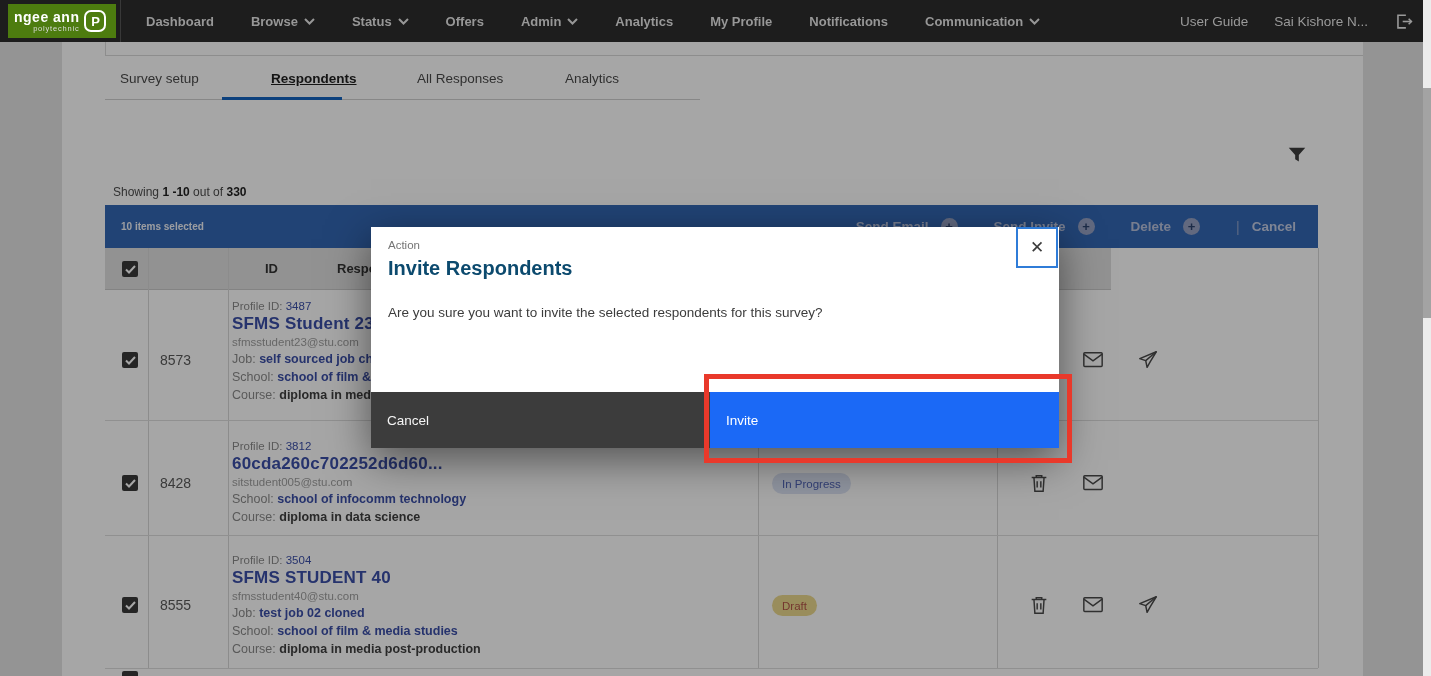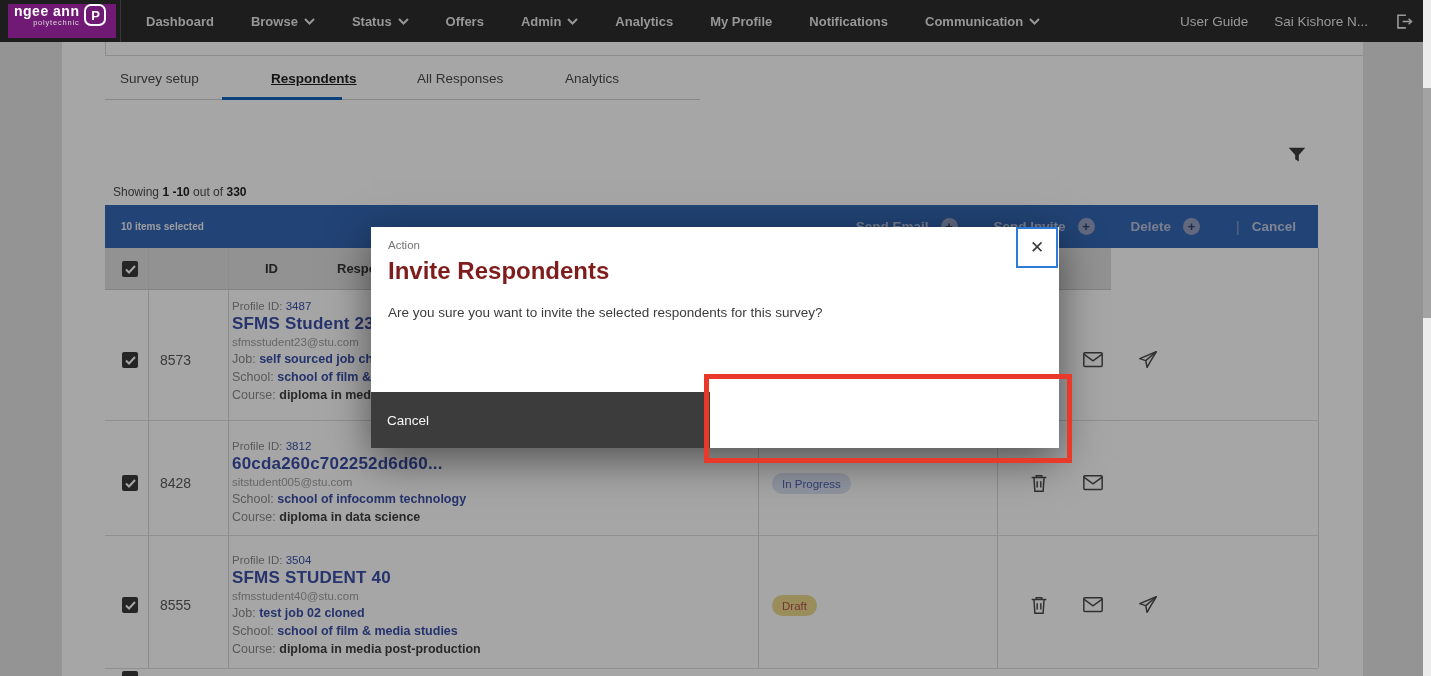--- a/index.html
+++ b/index.html
@@ -1,21 +1,21 @@
 <!DOCTYPE html>
 <html><head>
 <meta charset="utf-8">
 <style>
   * { margin:0; padding:0; box-sizing:border-box; }
   html,body { width:1431px; height:676px; overflow:hidden; }
   body { font-family:"Liberation Sans", sans-serif; position:relative; background:#e3e3e3; }
 
   
   .navbar { position:absolute; left:0; top:0; width:1431px; height:42px; background:#1d1d1d; z-index:10; }
-  .logo-box { position:absolute; left:8px; top:4px; width:108px; height:34px; background:#701a75; display:flex; padding:0 6px; gap:5px; }
+  .logo-box { position:absolute; left:8px; top:4px; width:108px; height:34px; background:#4d7c0f; display:flex; align-items:center; padding:0 6px; gap:5px; }
   .logo-text { display:flex; flex-direction:column; line-height:1; }
   .logo-line1 { color:#fff; font-weight:bold; font-size:14px; letter-spacing:.5px; }
   .logo-line2 { color:#dcdcdc; font-size:7.5px; letter-spacing:.8px; align-self:flex-end; margin-top:1px; }
   .logo-glyph { width:22px; height:22px; border:2px solid #fff; border-radius:7px; color:#fff; font-weight:bold; font-size:13px; display:flex; align-items:center; justify-content:center; }
   .nav-divider { position:absolute; left:120px; top:0; width:1px; height:42px; background:#383838; }
   .nav-items { position:absolute; left:146px; top:0; height:42px; display:flex; align-items:center; gap:37px; }
   .nav-item { color:#979797; font-size:13px; font-weight:bold; display:flex; align-items:center; gap:6px; white-space:nowrap; cursor:pointer; }
   .nav-right { position:absolute; right:18px; top:0; height:42px; display:flex; align-items:center; gap:26px; }
   .nav-right .nav-item { font-weight:normal; font-size:13.5px; color:#9a9a9a; }
   .chev { display:inline-block; }
@@ -64,21 +64,21 @@
   .badge.inprogress { background:#dce3f4; color:#4f63b5; }
   .badge.draft { background:#ecd98e; color:#b25548; }
   .row-icon { position:absolute; width:22px; height:22px; color:#4a4a4a; cursor:pointer; }
 
   .partial-check { position:absolute; left:122px; top:671px; width:16px; height:5px; background:#3a3a3a; border-radius:2px 2px 0 0; }
 
   
   .overlay { position:absolute; left:0; top:42px; width:1431px; height:634px; background:rgba(0,0,0,0.35); z-index:40; }
   .modal { position:absolute; left:371px; top:227px; width:688px; height:221px; background:#fff; box-shadow:0 12px 40px rgba(0,0,0,.5); z-index:50; }
   .modal-eyebrow { position:absolute; left:17px; top:12px; font-size:11.5px; color:#757575; }
-  .modal-title { position:absolute; left:17px; top:30px; font-size:24px; font-weight:bold; color:#7f1d1d; }
+  .modal-title { position:absolute; left:17px; top:30px; font-size:20px; font-weight:bold; color:#0c4a6e; }
   .modal-message { position:absolute; left:17px; top:78px; font-size:13.5px; color:#3c3c3c; }
   .modal-btn { position:absolute; top:165px; height:56px; display:flex; align-items:center; padding-left:16px; font-size:13.5px; color:#f5f5f5; cursor:pointer; }
   .modal-btn.cancel { left:0; width:339px; background:#3c3c3c; }
   .modal-btn.invite { left:339px; width:349px; background:#1b69f6; color:#fff; }
   .modal-close { position:absolute; left:1016px; top:227px; width:42px; height:41px; background:#fff; border:2px solid #2f7cd8; z-index:55; display:flex; align-items:center; justify-content:center; font-size:17px; color:#3c3c3c; cursor:pointer; }
   .red-box { position:absolute; left:704px; top:374px; width:368px; height:89px; border:5px solid #e9392b; z-index:60; pointer-events:none; }
 
   
   .scrollbar { position:absolute; right:0; top:0; width:8px; height:676px; background:#ececec; z-index:70; }
   .scroll-thumb { position:absolute; left:0; top:88px; width:8px; height:230px; background:#a3a3a3; cursor:pointer; }
@@ -293,20 +293,21 @@
 <div class="row-divider" style="top:668px"></div>
 <div class="partial-check"></div>
 
 <div class="overlay"></div>
 
 <div class="modal">
   <div class="modal-eyebrow">Action</div>
   <div class="modal-title">Invite Respondents</div>
   <div class="modal-message">Are you sure you want to invite the selected respondents for this survey?</div>
   <div class="modal-btn cancel">Cancel</div>
+  <div class="modal-btn invite">Invite</div>
 </div>
 <div class="modal-close">
   <span>✕</span>
 </div>
 <div class="red-box"></div>
 
 <div class="scrollbar">
   <div class="scroll-thumb"></div>
 </div>
 

